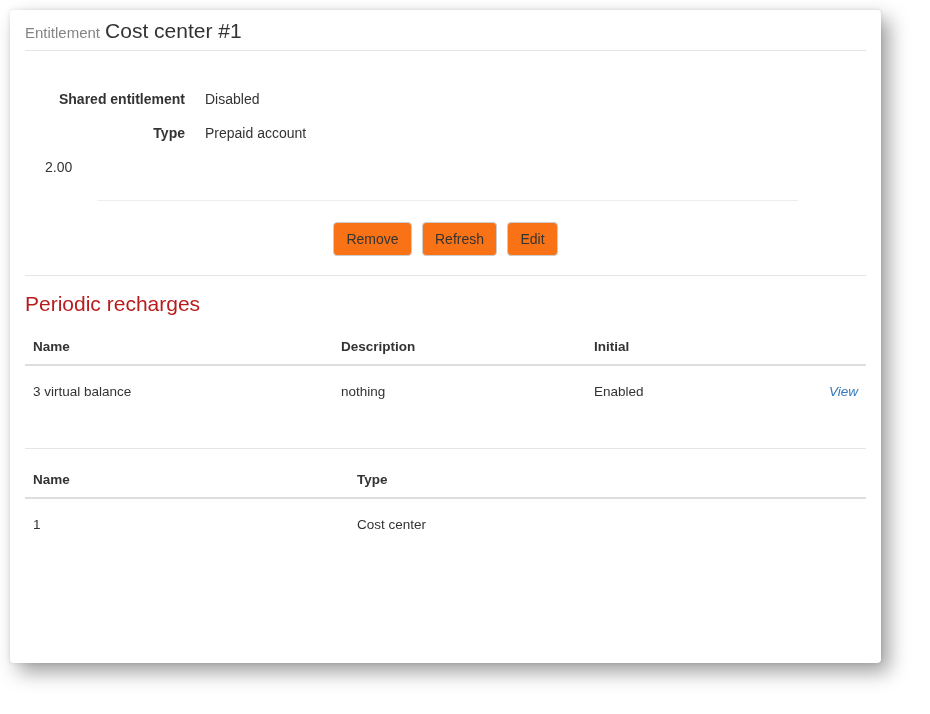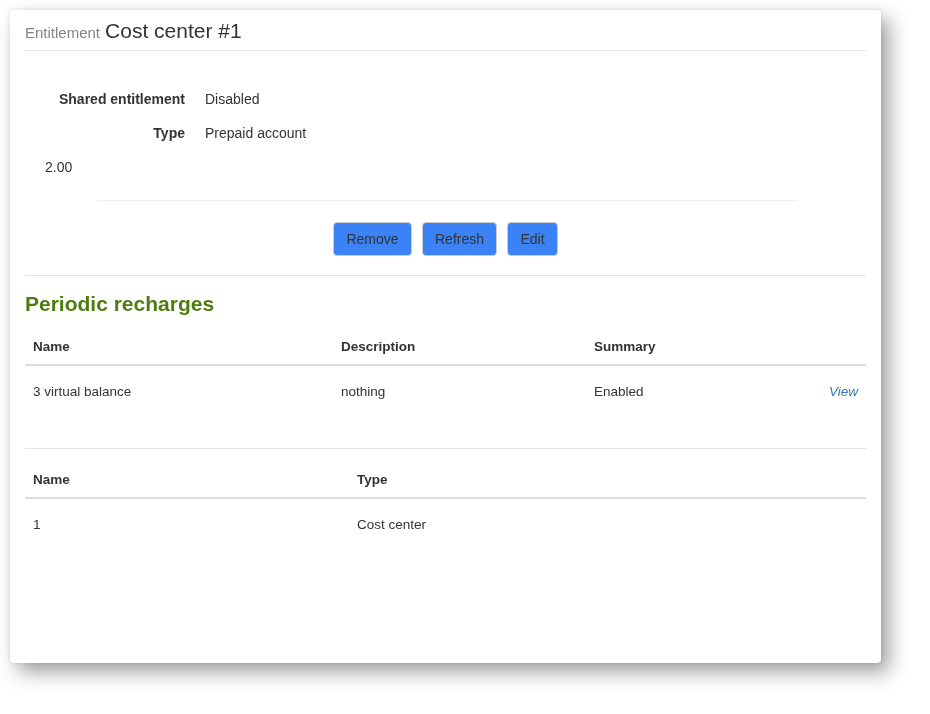--- a/index.html
+++ b/index.html
@@ -41,37 +41,37 @@
   .detail-suffix { font-weight: normal; font-size: 13px; }
   .detail-value { margin-left: 20px; font-size: 14px; line-height: 20px; color: #333; }
 
   .form-divider {
     border: 0; border-top: 1px solid #eeeeee;
     margin: 23px 68px 0 72px; height: 0;
   }
   .actions { text-align: center; margin-top: 21px; }
   .btn {
     display: inline-block;
-    background: #3b82f6;
+    background: #f97316;
     border: 1px solid #cccccc;
     border-radius: 4px;
     color: #333333;
     font-size: 14px; line-height: 20px;
     padding: 6px 12px;
     margin: 0 3px;
     font-family: inherit;
     cursor: pointer;
   }
   .section-divider {
     border: 0; border-top: 1px solid #e5e5e5;
     margin: 19px 0 0 0; height: 0;
   }
   .divider-tall { margin-top: 39px; }
   .section-title {
-    font-size: 21px; font-weight: bold; color: #4d7c0f;
+    font-size: 21px; font-weight: normal; color: #b91c1c;
     margin: 16px 0 0 0; line-height: 24px;
   }
   table.data-table {
     width: 100%;
     border-collapse: collapse;
     margin-top: 14px;
     table-layout: fixed;
   }
   table.data-table th {
     text-align: left;
@@ -130,21 +130,21 @@
     <colgroup>
       <col style="width:308px">
         <col style="width:253px">
         <col style="width:204px">
         <col>
     </colgroup>
     <thead>
       <tr>
         <th>Name</th>
         <th>Description</th>
-        <th>Summary</th>
+        <th>Initial</th>
         <th class="cell-action"></th>
       </tr>
     </thead>
     <tbody>
       <tr>
         <td>3 virtual balance</td>
         <td>nothing</td>
         <td>Enabled</td>
         <td class="cell-action"><a class="view-link">View</a></td>
       </tr>

